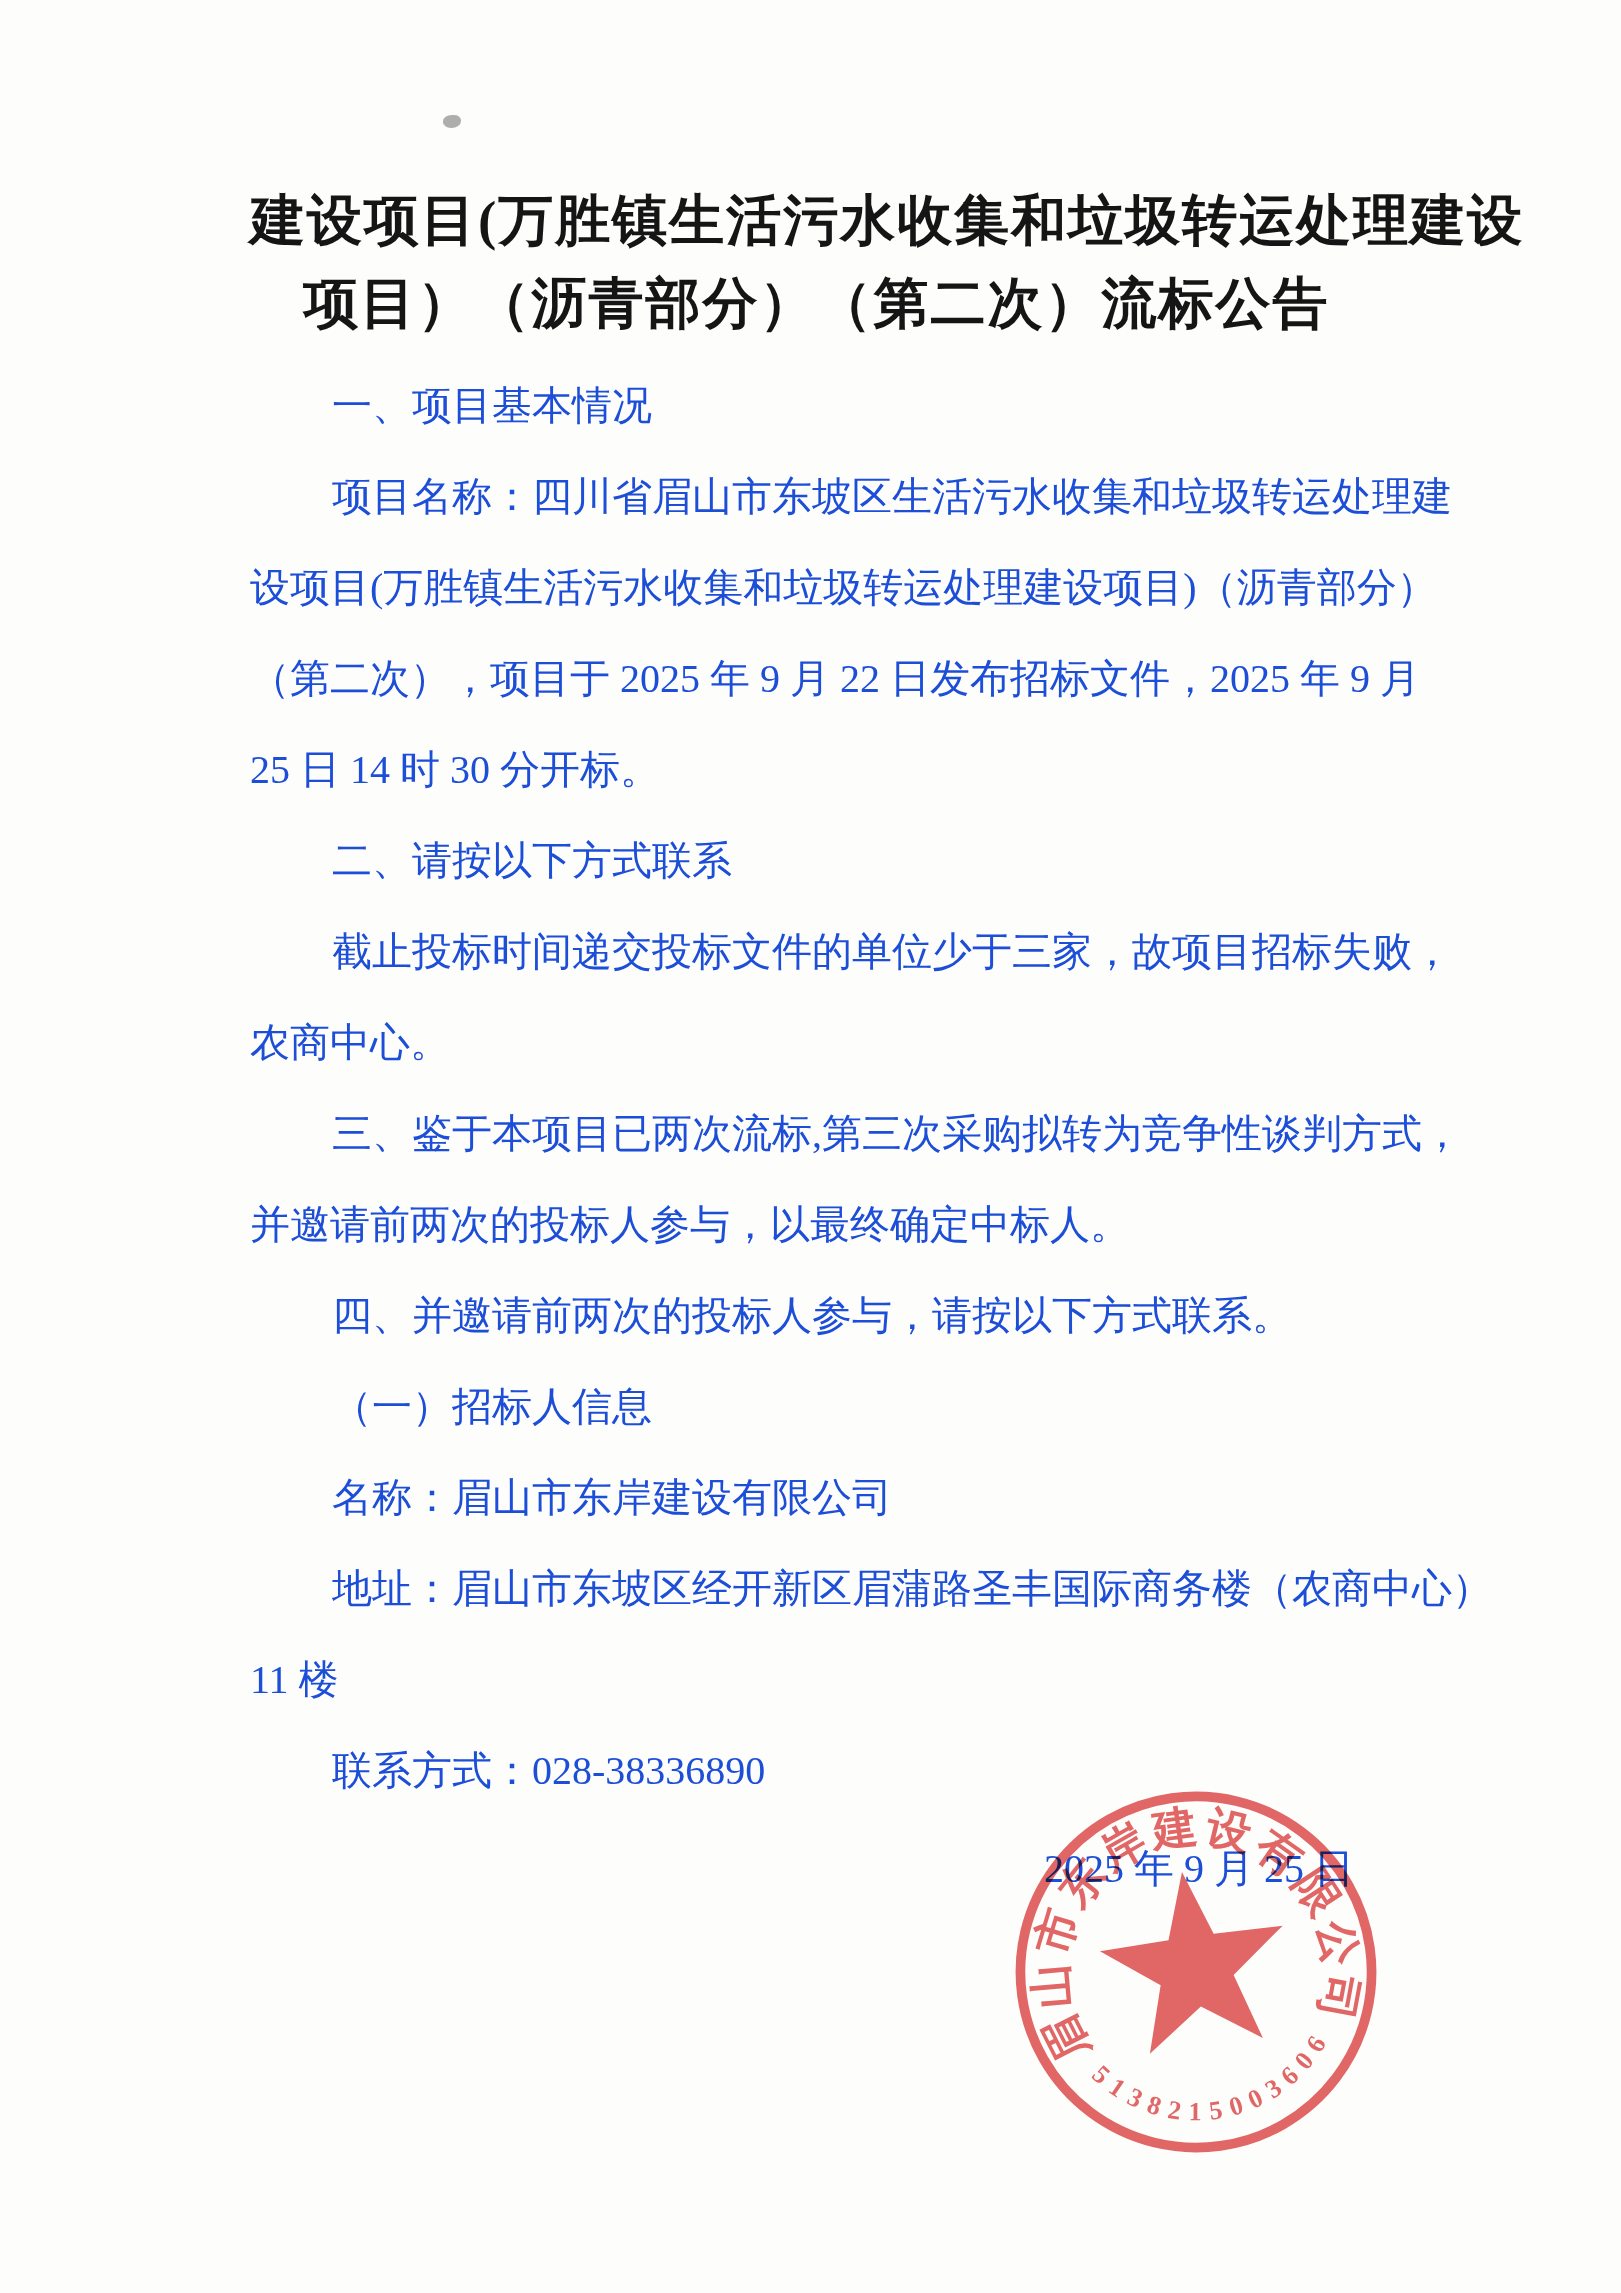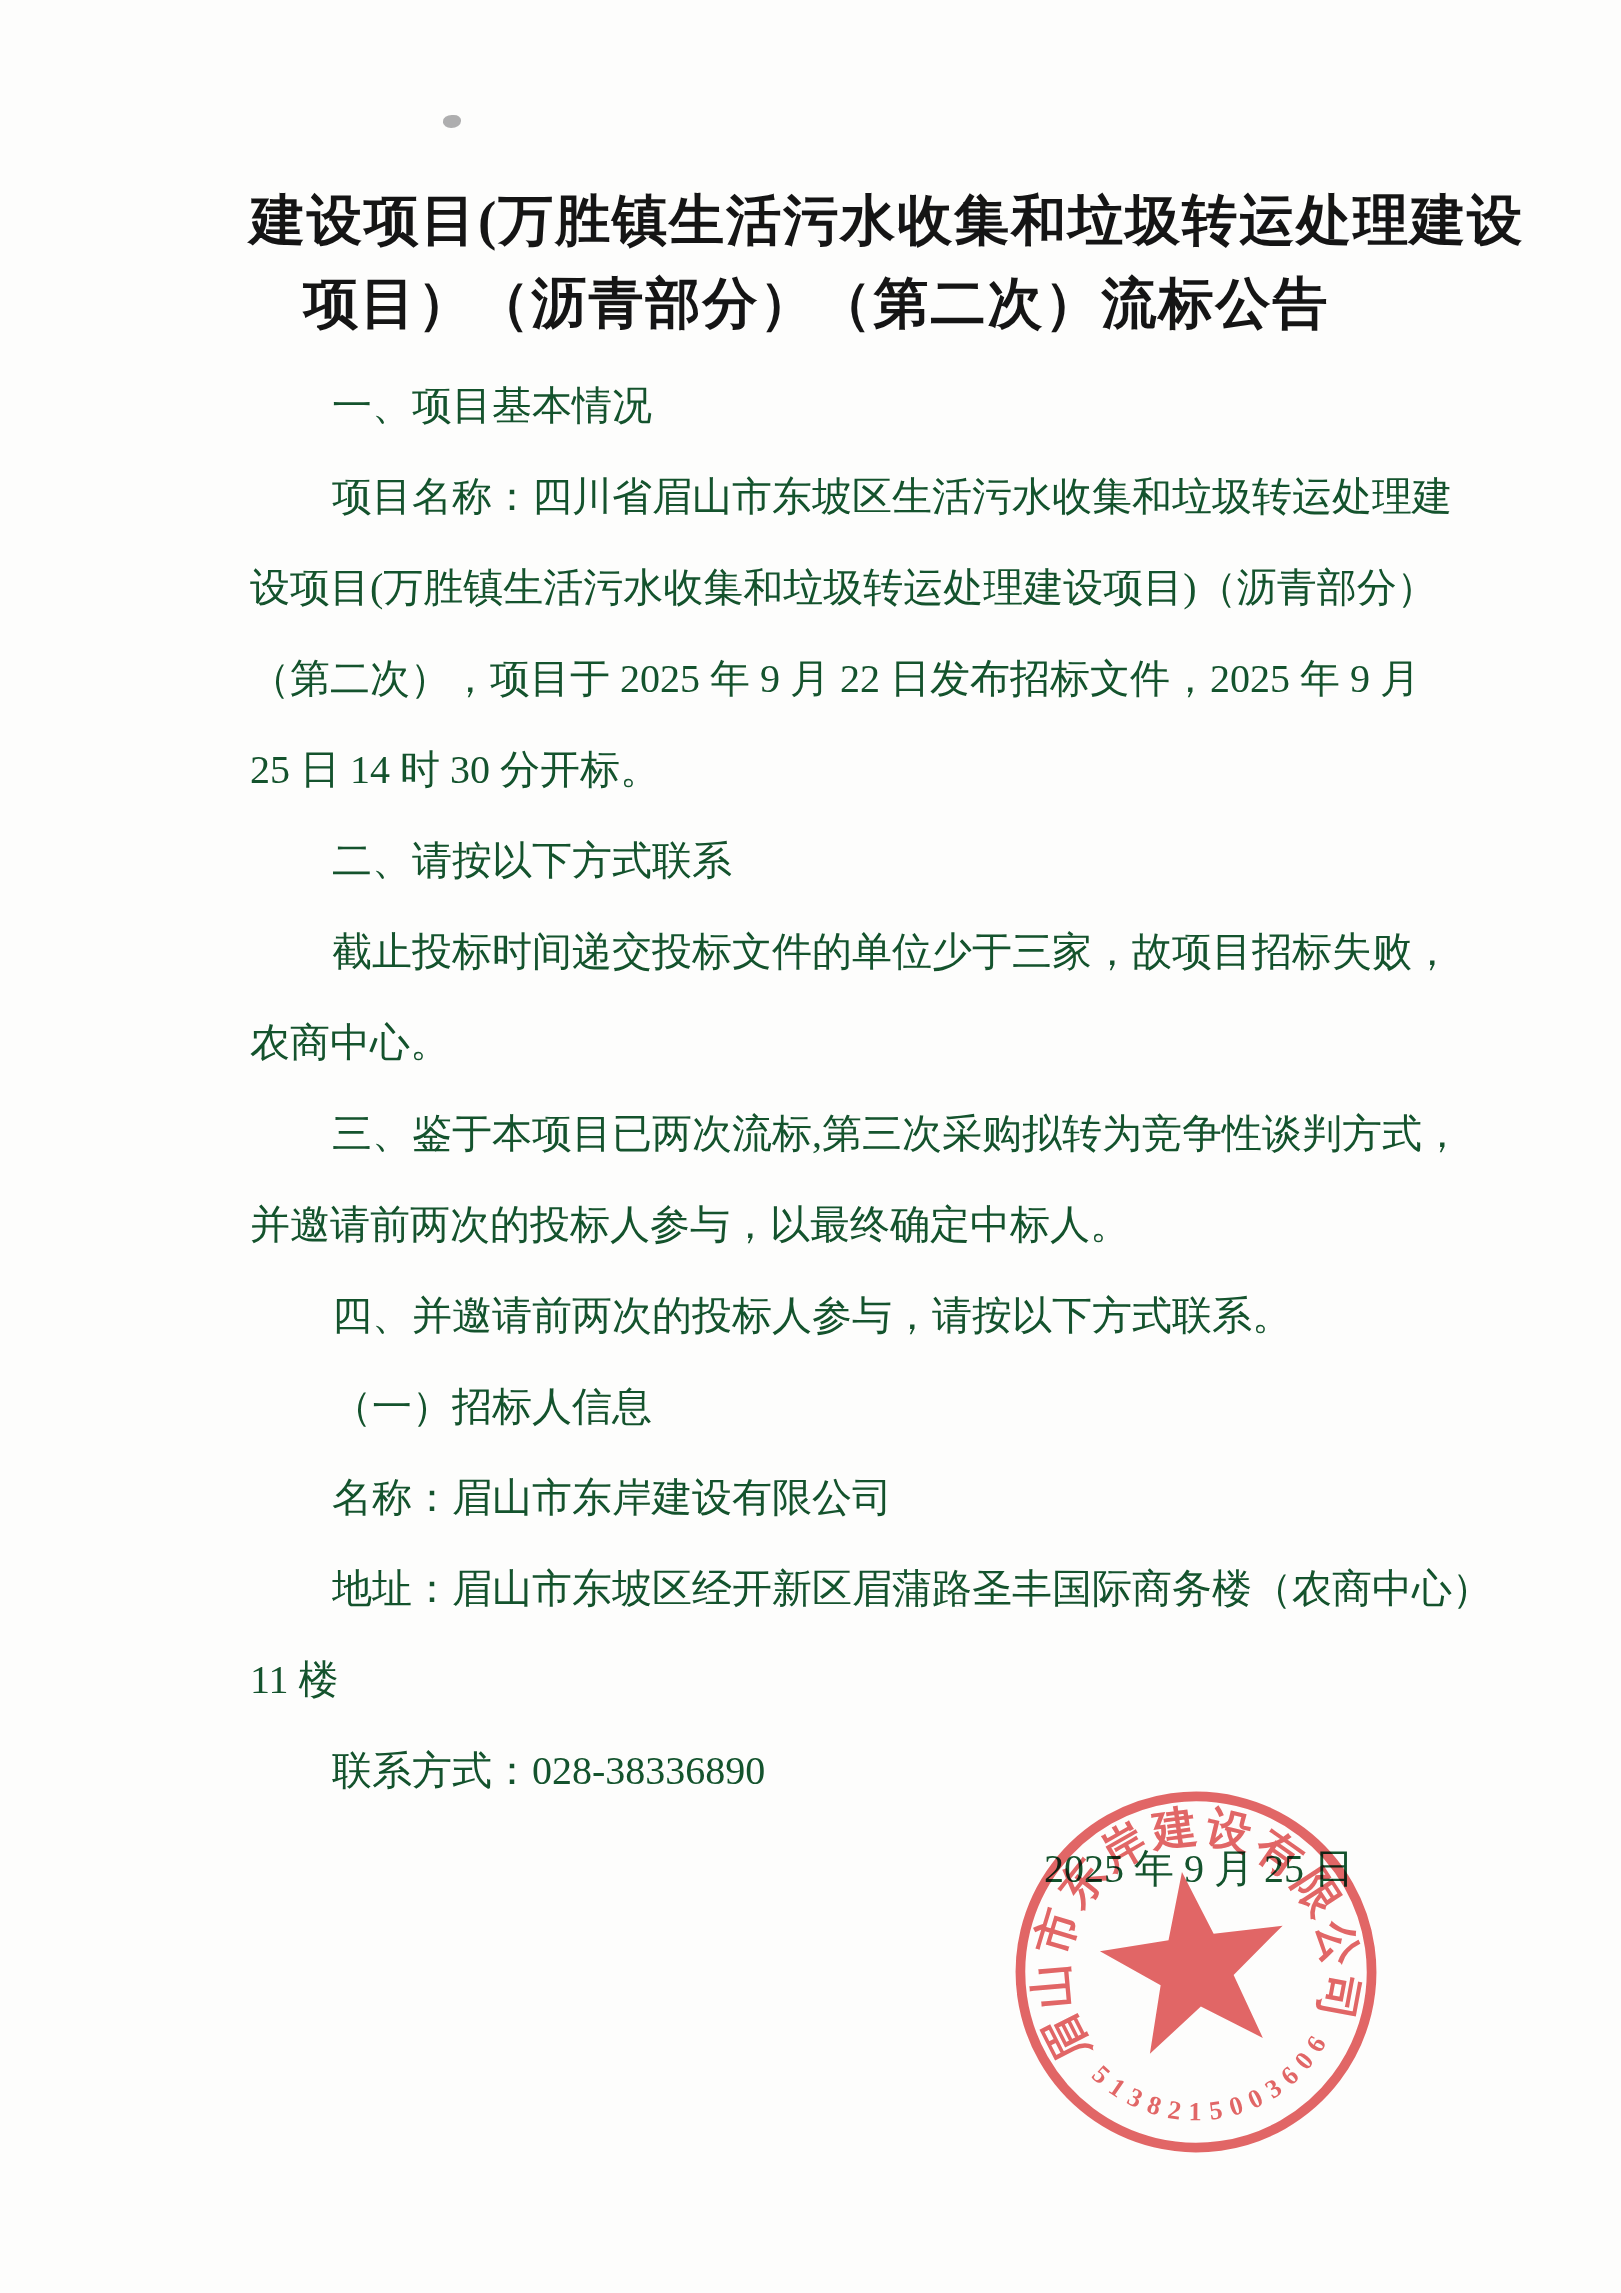--- a/index.html
+++ b/index.html
@@ -27,21 +27,21 @@
     font-size:55px;
     font-weight:bold;
     line-height:83px;
     letter-spacing:2px;
     color:#151515;
   }
   .body-text{
     margin-top:14.7px;
     font-size:40px;
     line-height:91px;
-    color:#14532d;
+    color:#1d4ed8;
   }
   .line{white-space:nowrap;}
   .indent{padding-left:82px;}
   .sig{
     text-align:right;
     white-space:nowrap;
   }
   .sig-date{
     padding-right:29px;
     margin-top:7.8px;

